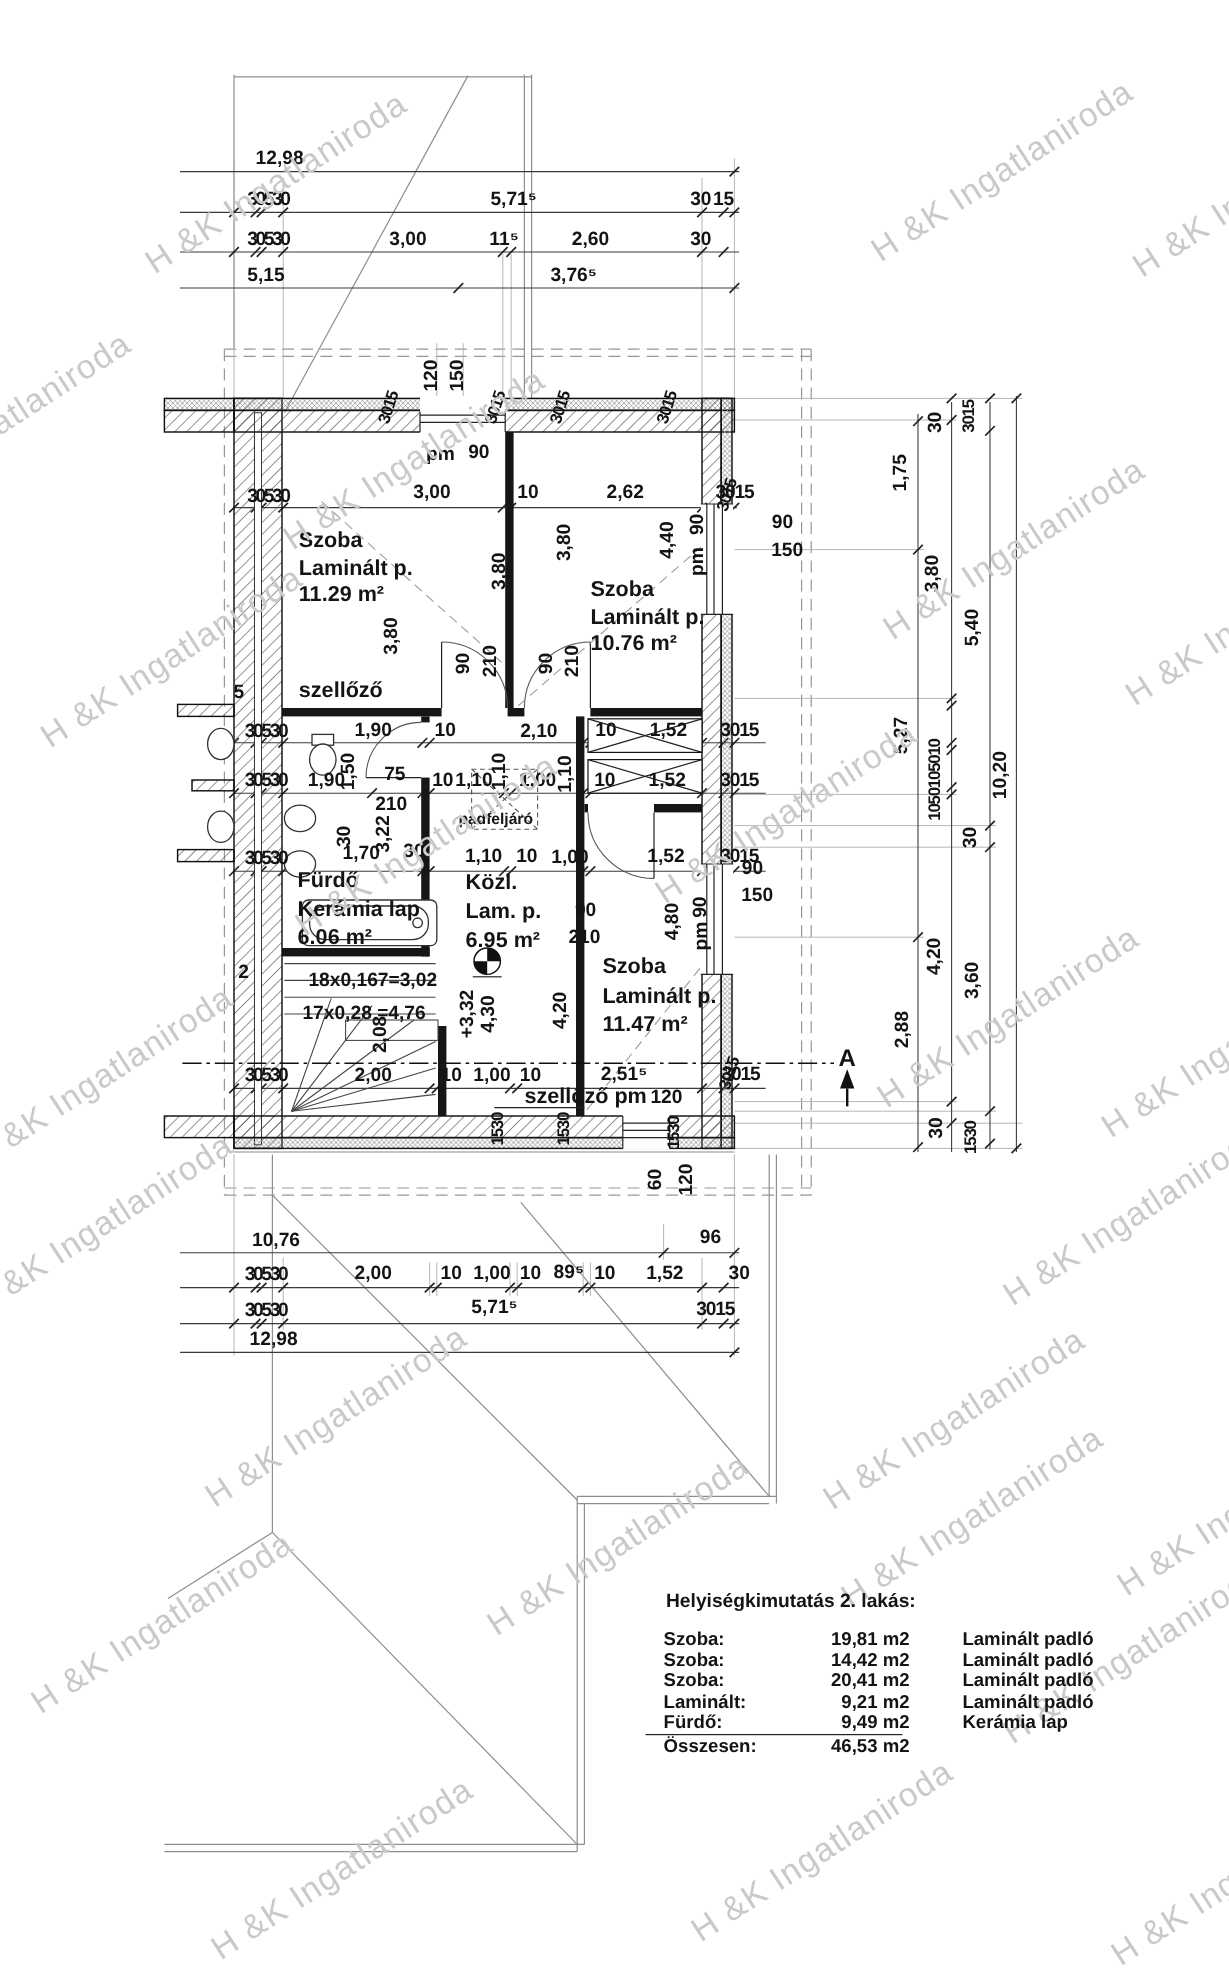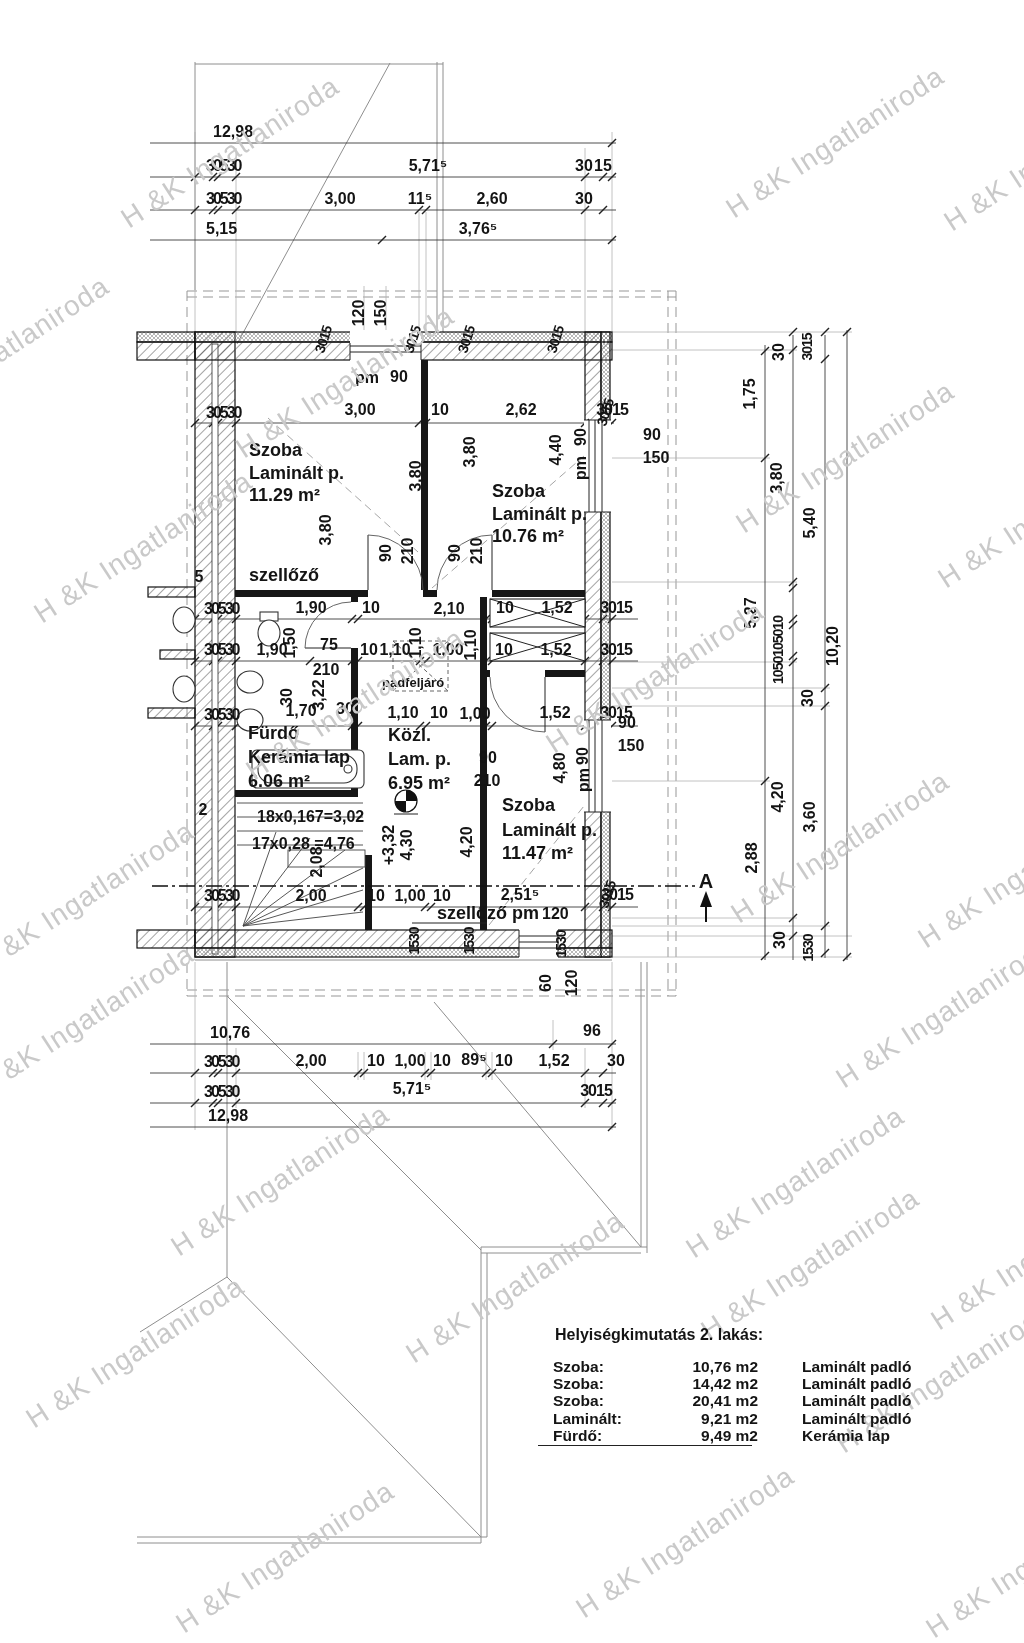--- a/index.html
+++ b/index.html
@@ -567,21 +567,21 @@
       <text transform="translate(290 1565) rotate(-33)" text-anchor="middle">H &amp;K Ingatlaniroda</text>
       <text transform="translate(690 1550) rotate(-33)" text-anchor="middle">H &amp;K Ingatlaniroda</text>
       <text transform="translate(1040 1570) rotate(-33)" text-anchor="middle">H &amp;K Ingatlaniroda</text>
     </g>
 </svg>
 
 <div id="room-table">
   <div class="title">Helyiségkimutatás 2. lakás:</div>
   <div class="t-row">
     <span class="c-room">Szoba:</span>
-    <span class="c-area">10,76 m2</span>
+    <span class="c-area">19,81 m2</span>
     <span class="c-floor">Laminált padló</span>
   </div>
   <div class="t-row">
     <span class="c-room">Szoba:</span>
     <span class="c-area">14,42 m2</span>
     <span class="c-floor">Laminált padló</span>
   </div>
   <div class="t-row">
     <span class="c-room">Szoba:</span>
     <span class="c-area">20,41 m2</span>
@@ -591,13 +591,18 @@
     <span class="c-room">Laminált:</span>
     <span class="c-area">9,21 m2</span>
     <span class="c-floor">Laminált padló</span>
   </div>
   <div class="t-row">
     <span class="c-room">Fürdő:</span>
     <span class="c-area">9,49 m2</span>
     <span class="c-floor">Kerámia lap</span>
   </div>
   <div class="rule"></div>
+  <div class="t-row">
+    <span class="c-room">Összesen:</span>
+    <span class="c-area">46,53 m2</span>
+    <span class="c-floor"></span>
+  </div>
 </div>
 
 </body></html>

